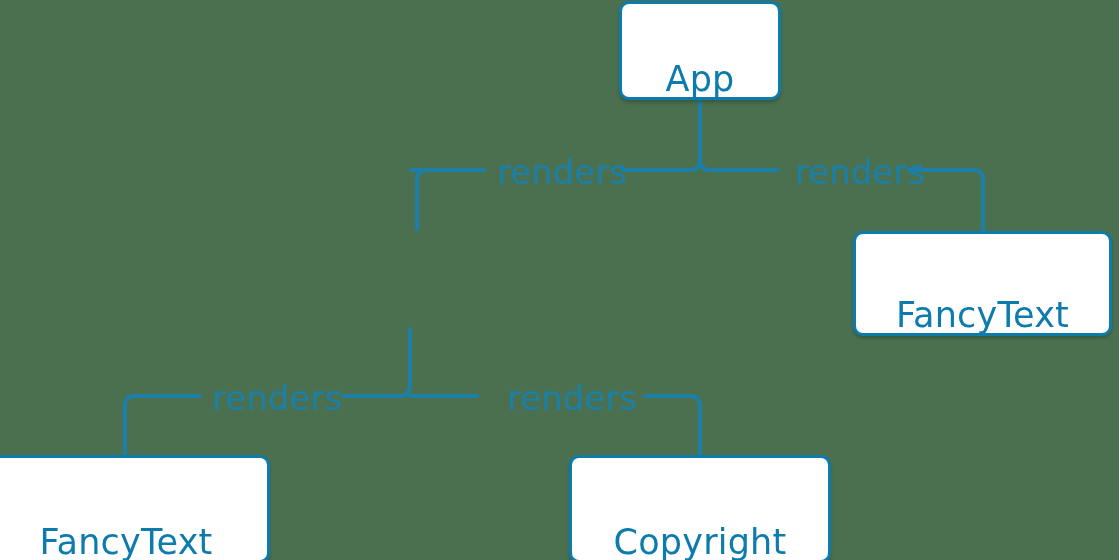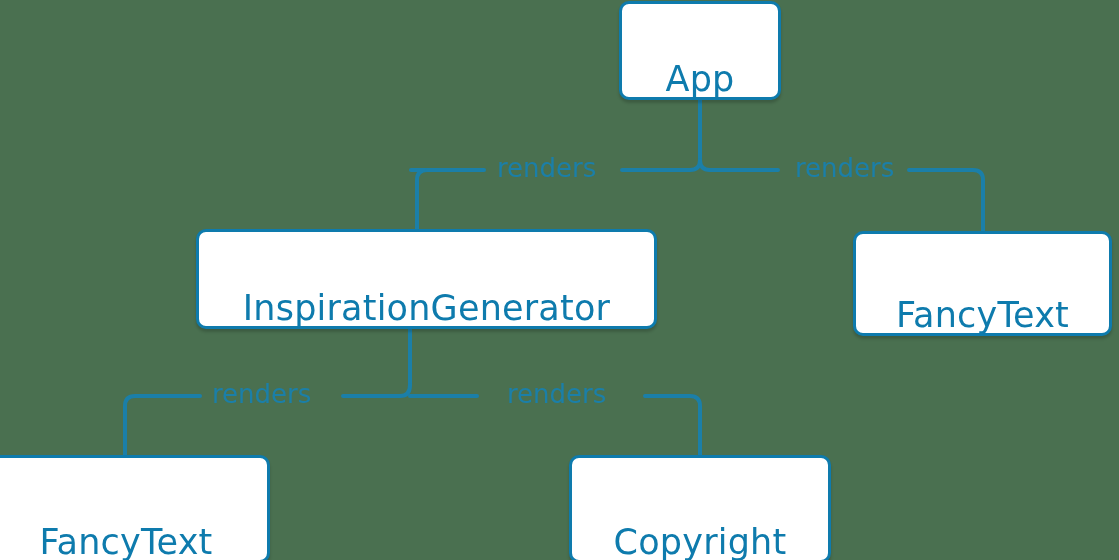--- a/index.html
+++ b/index.html
@@ -39,21 +39,21 @@
   .node-label {
     font-size: 35px;
     line-height: 1;
     letter-spacing: 0.2px;
     white-space: nowrap;
     color: #0e7bad;
   }
   .edge-label {
     position: absolute;
     color: #1b7fa8;
-    font-size: 26px;
+    font-size: 34px;
     line-height: 1;
     white-space: nowrap;
     font-weight: 500;
     z-index: 3;
   }
 </style>
 </head>
 <body>
 
 <div id="stage">
@@ -78,23 +78,20 @@
       <path d="M200,396 L135,396 Q125,396 125,406 L125,455"></path>
 
       <path d="M645,396 L690,396 Q700,396 700,406 L700,455"></path>
     </g>
   </svg>
 
   <div class="node" style="left:619px; top:1px; width:162px; height:99px;">
     <span class="node-label">App</span>
   </div>
 
-  <div class="node" style="left:196px; top:229px; width:461px; height:100px;">
-    <span class="node-label">InspirationGenerator</span>
-  </div>
 
   <div class="node" style="left:853px; top:231px; width:259px; height:105px;">
     <span class="node-label">FancyText</span>
   </div>
 
   <div class="node" style="left:-18px; top:455px; width:288px; height:108px;">
     <span class="node-label">FancyText</span>
   </div>
 
   <div class="node" style="left:569px; top:455px; width:262px; height:108px;">

